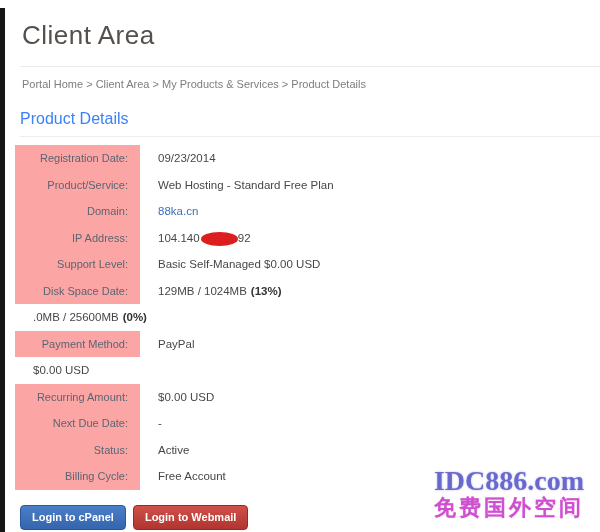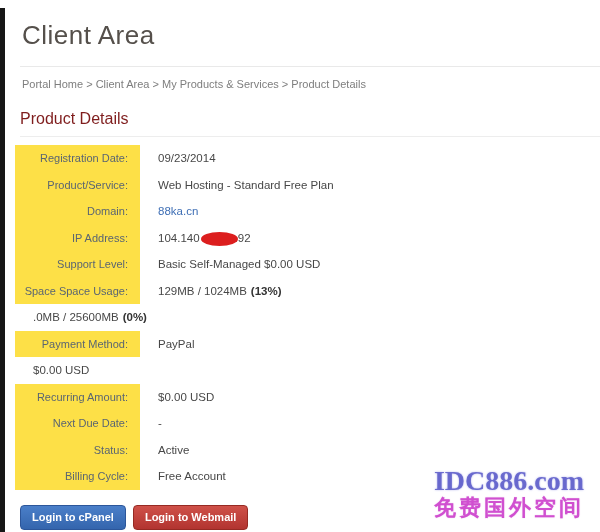--- a/index.html
+++ b/index.html
@@ -34,30 +34,30 @@
     margin: 11px 0 0 7px;
     font-size: 11px;
     color: #7e7e7e;
   }
 
   h2.section-title {
     margin: 20px 0 8px 5px;
     padding-bottom: 8px;
     font-size: 16px;
     font-weight: normal;
-    color: #7f1d1d;
+    color: #3b82f6;
     border-bottom: 1px solid #ededed;
   }
 
   .details-table { margin-top: 6px; width: 405px; }
   .detail-row { display: flex; align-items: center; min-height: 26.5px; }
   .cell-label {
     width: 125px;
     flex: 0 0 125px;
-    background: #fde047;
+    background: #fca5a5;
     text-align: right;
     padding: 7px 12px 7px 4px;
     font-size: 11px;
     color: #5a6572;
     align-self: stretch;
     display: flex;
     align-items: center;
     justify-content: flex-end;
   }
   .cell-value {
@@ -164,21 +164,21 @@
           <span>.92</span>
       </div>
     </div>
 
     <div class="detail-row">
       <div class="cell-label">Support Level:</div>
       <div class="cell-value">Basic Self-Managed $0.00 USD</div>
     </div>
 
     <div class="detail-row">
-      <div class="cell-label">Space Space Usage:</div>
+      <div class="cell-label">Disk Space Date:</div>
       <div class="cell-value">
         <span>129MB / 1024MB</span>
         <b>(13%)</b>
       </div>
     </div>
 
     <div class="detail-row">
       <div class="cell-value">
         <span>.0MB / 25600MB</span>
         <b>(0%)</b>

